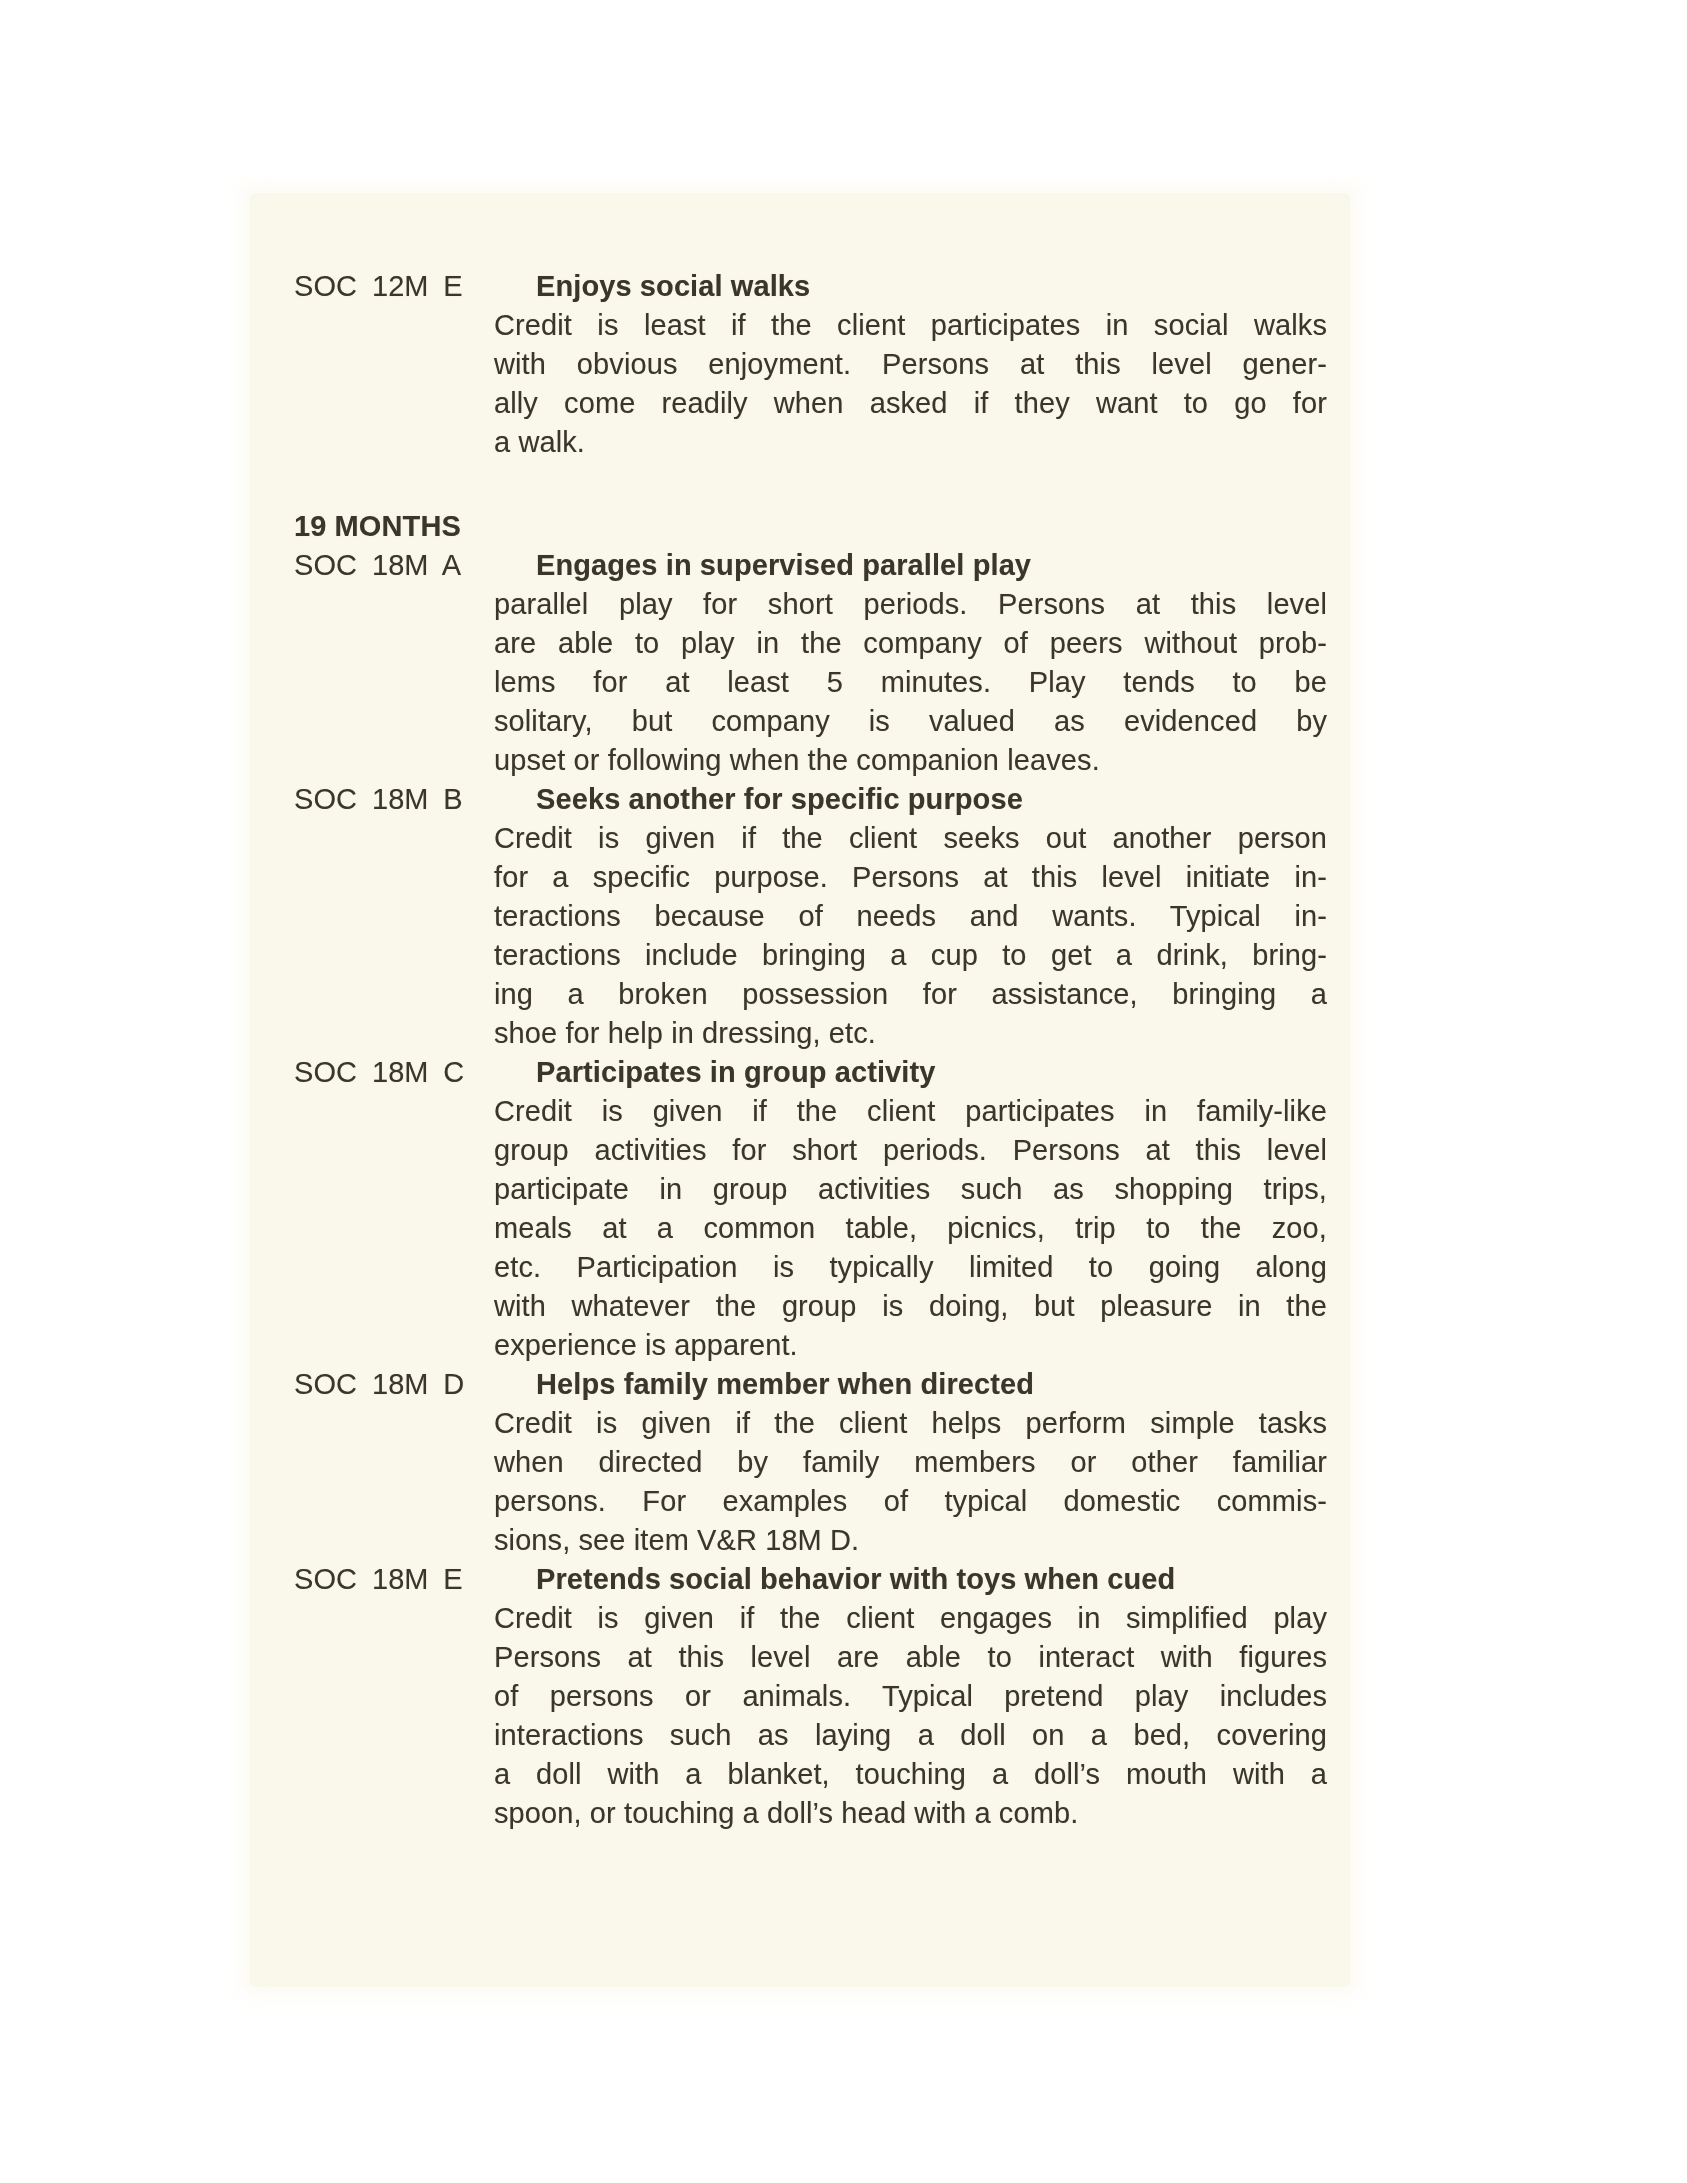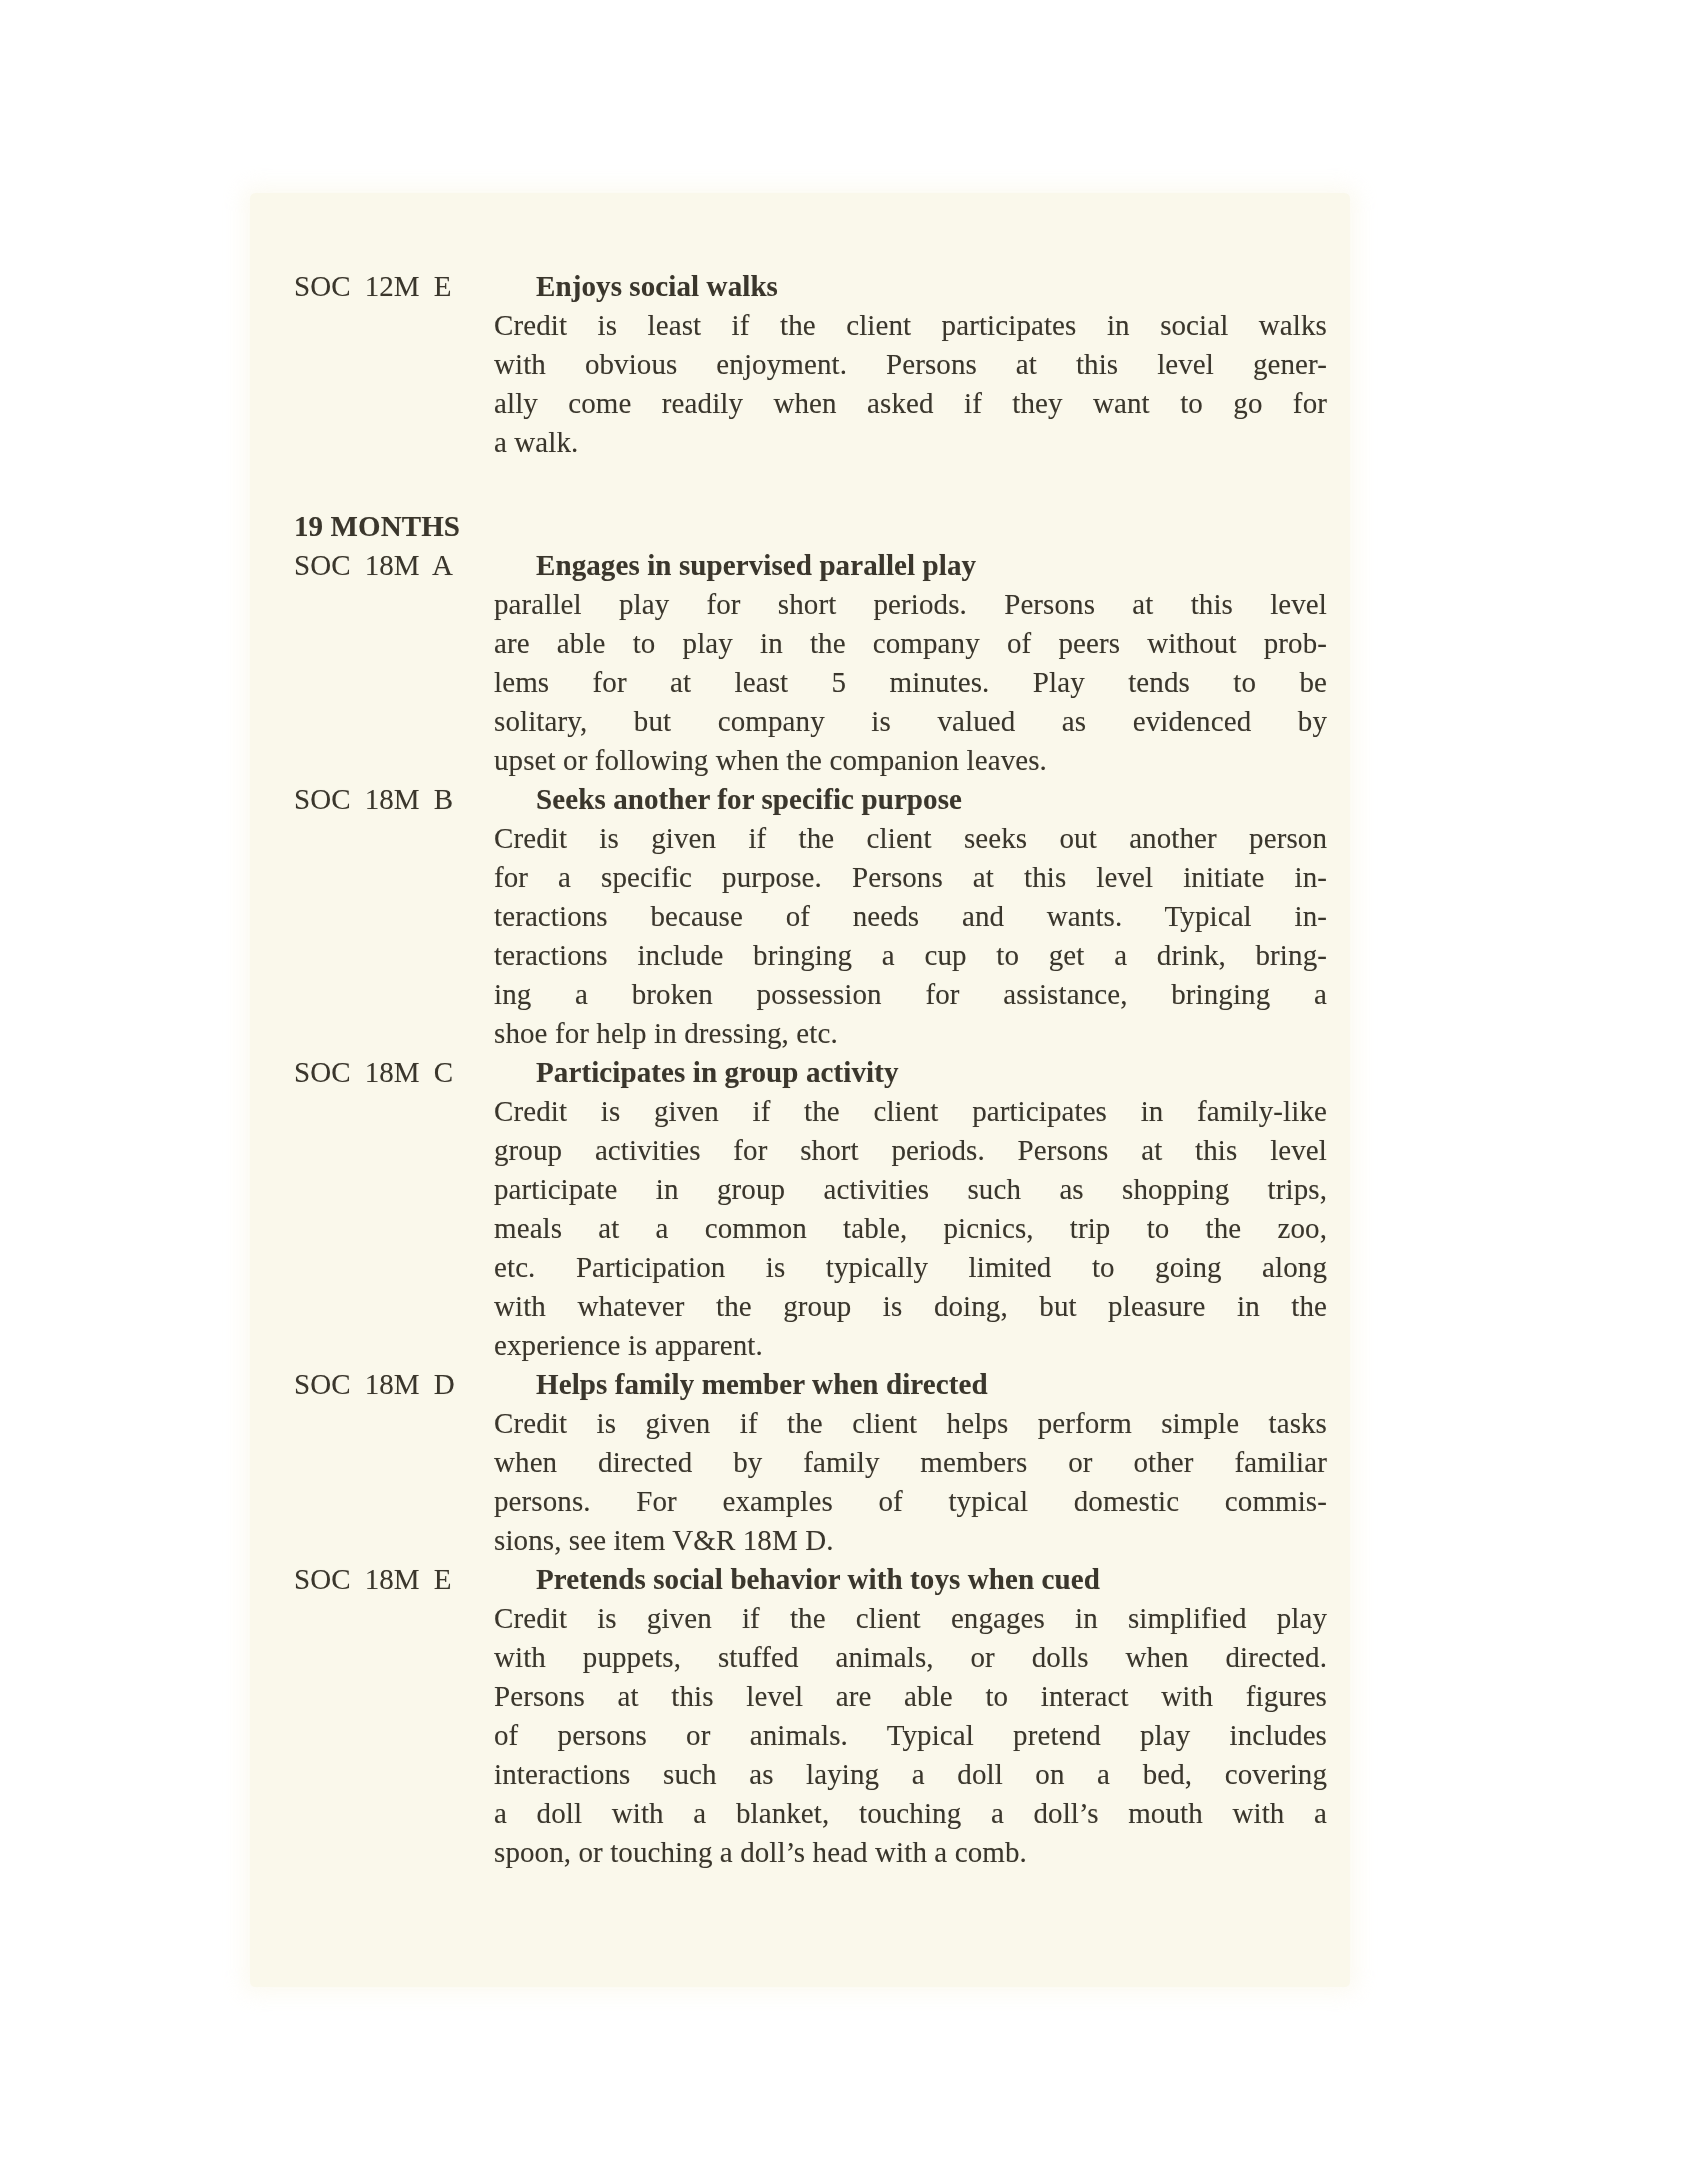--- a/index.html
+++ b/index.html
@@ -27,21 +27,20 @@
   .content {
     position: absolute;
     left: 44px;
     top: 74px;
     width: 1033px;
     color: #3a362c;
     font-size: 29px;
     line-height: 39px;
     letter-spacing: 0.1px;
     text-shadow: 0 0 0.7px rgba(58, 54, 44, 0.30);
-    font-family: Liberation Serif, serif;
   }
   .item {
     display: grid;
     grid-template-columns: 200px 833px;
     align-items: start;
   }
   .code {
     white-space: nowrap;
     word-spacing: 6.6px;
   }
@@ -141,21 +140,20 @@
           </div>
       </div>
     </div>
 
     <div class="item">
       <div class="code">SOC 18M E</div>
       <div class="item-right">
         <div class="title">Pretends social behavior with toys when cued</div>
         <div class="body">
             <div class="jline">Credit is given if the client engages in simplified play</div>
-            <div class="jline">with puppets, stuffed animals, or dolls when directed.</div>
             <div class="jline">Persons at this level are able to interact with figures</div>
             <div class="jline">of persons or animals. Typical pretend play includes</div>
             <div class="jline">interactions such as laying a doll on a bed, covering</div>
             <div class="jline">a doll with a blanket, touching a doll’s mouth with a</div>
             <div class="lastline">spoon, or touching a doll’s head with a comb.</div>
           </div>
       </div>
     </div>
 
   </div>

